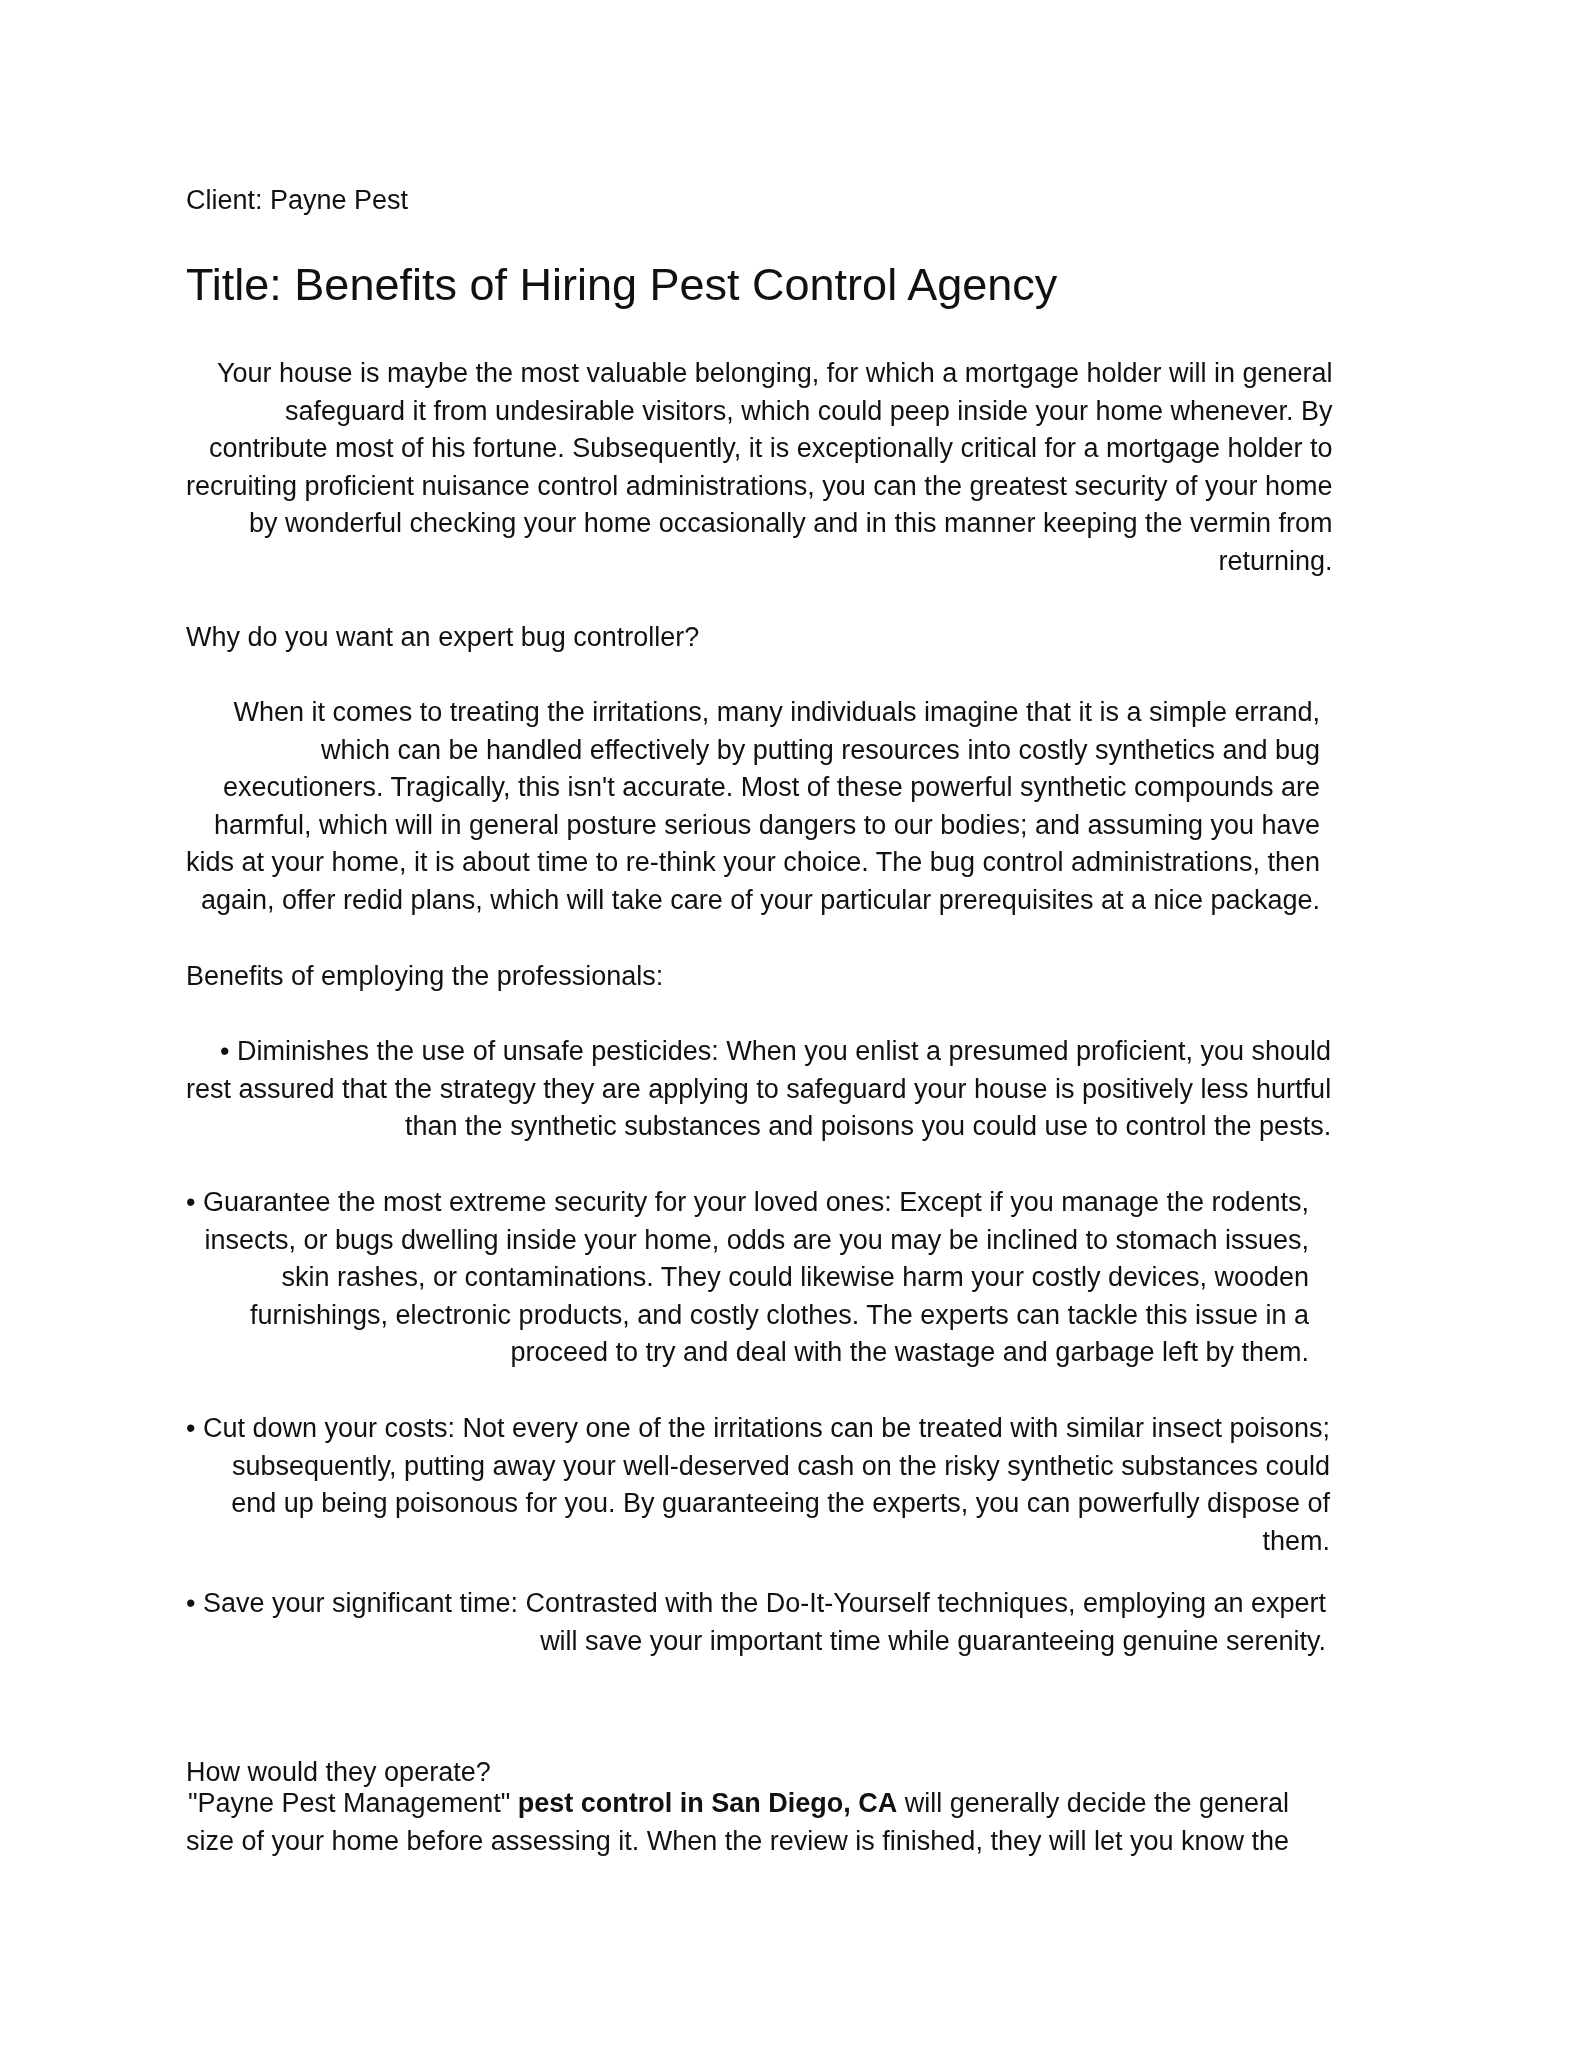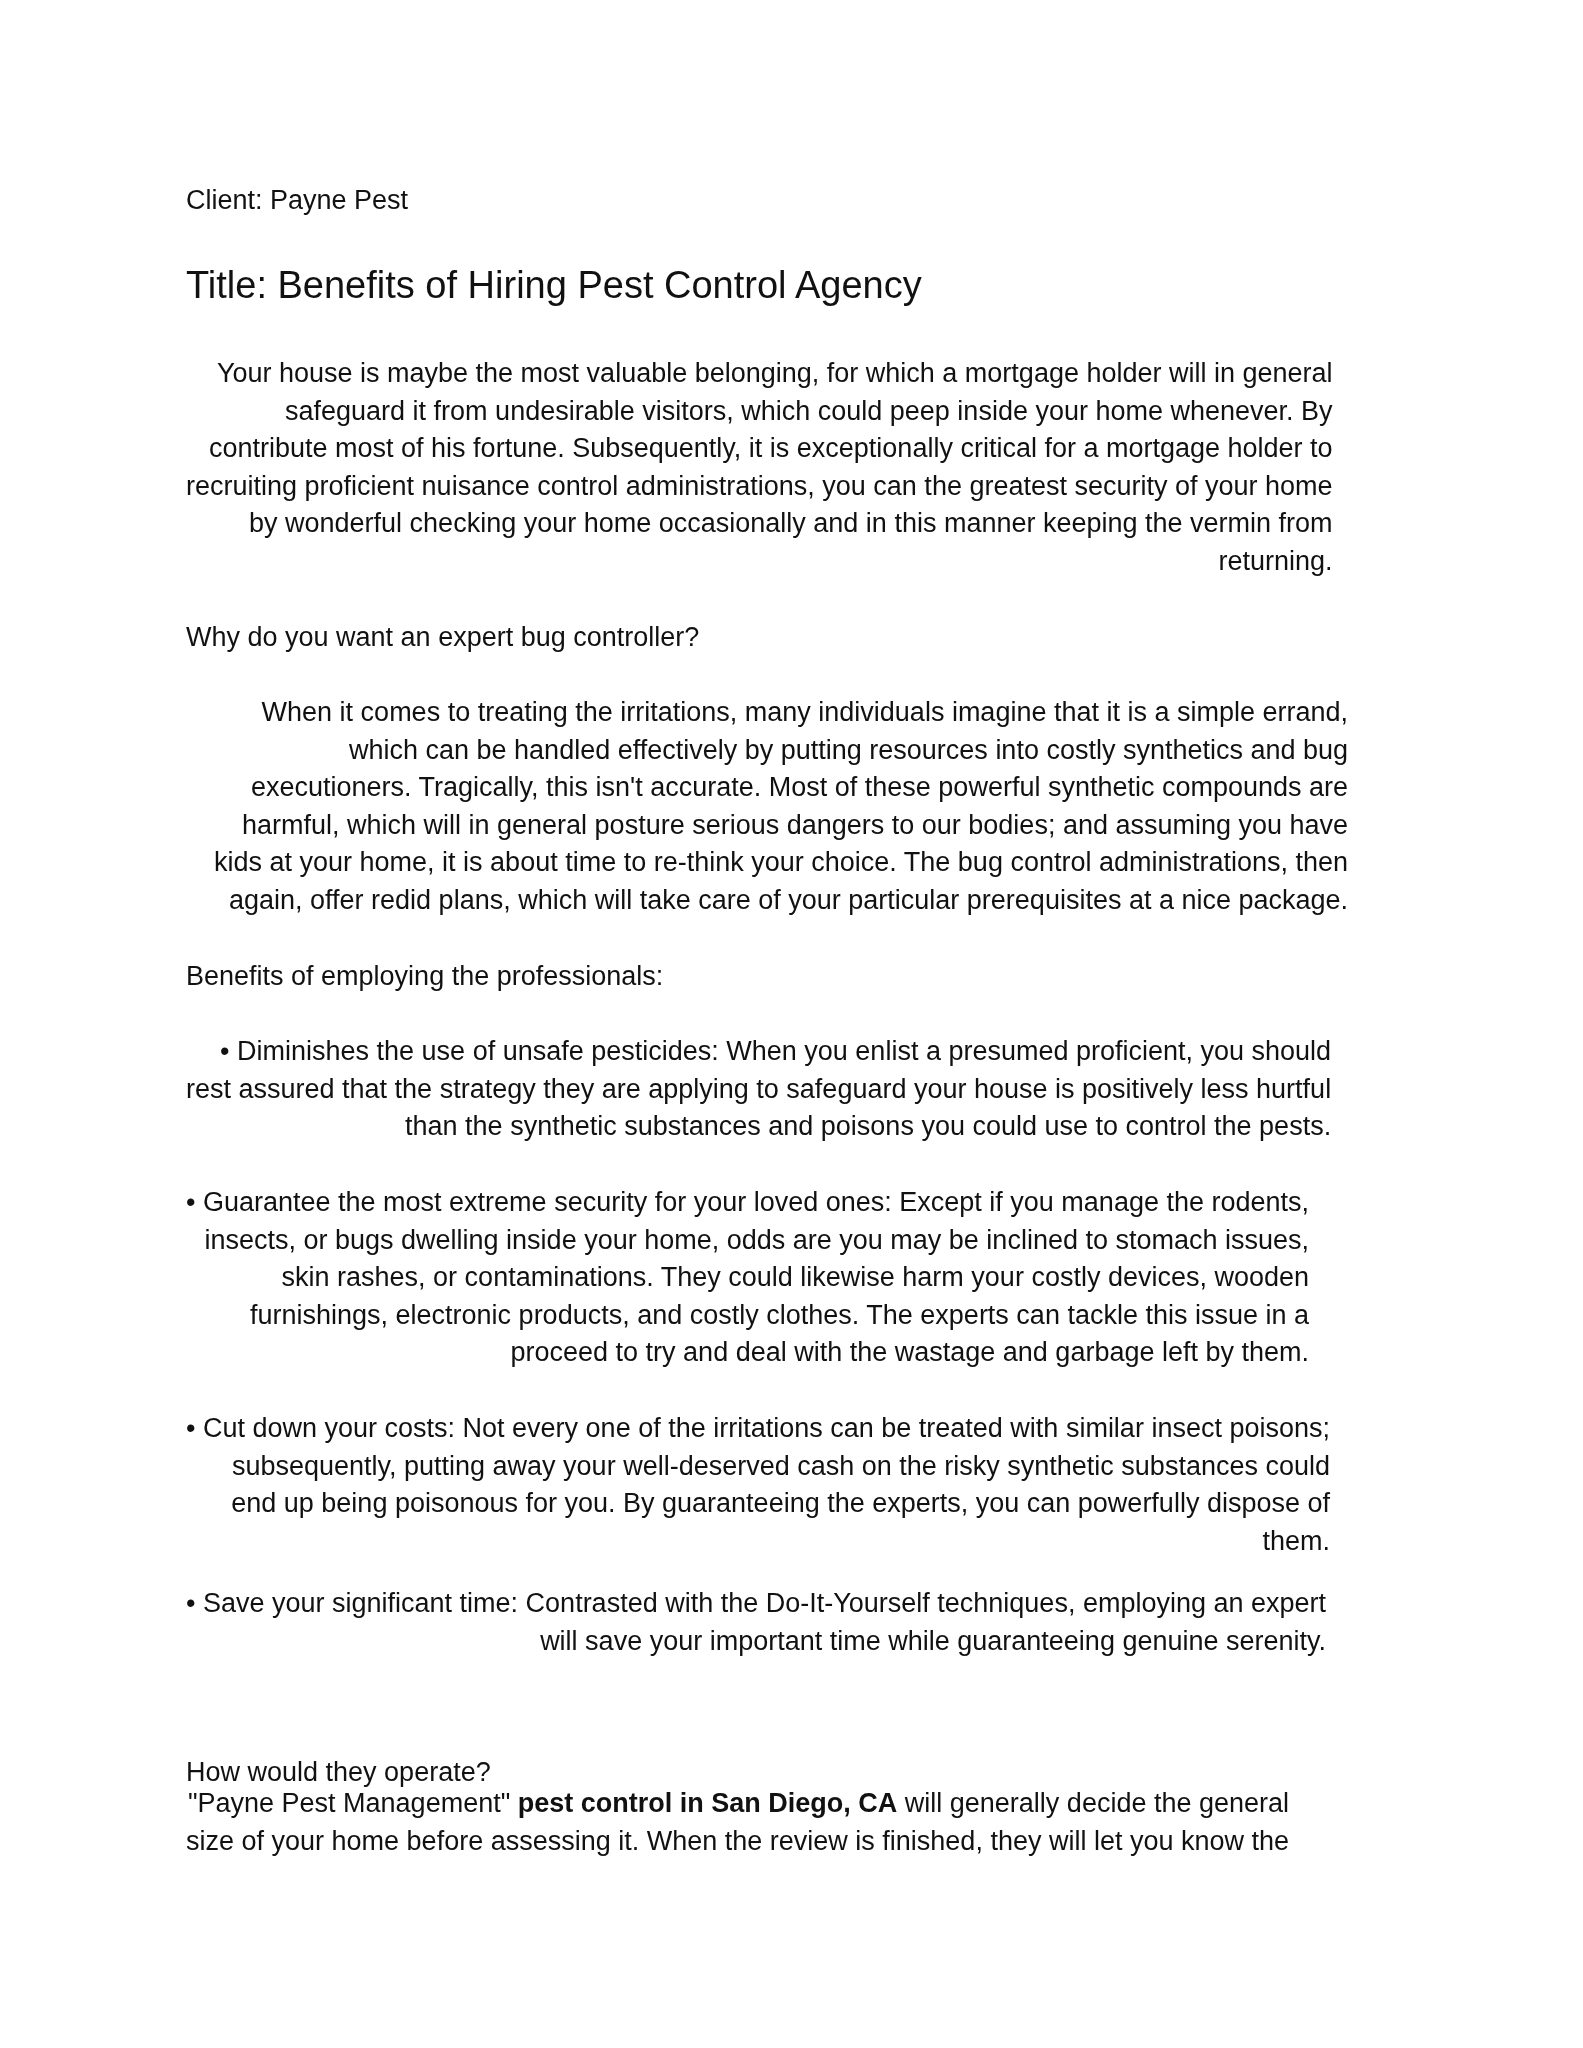--- a/index.html
+++ b/index.html
@@ -27,21 +27,21 @@
       left: 0;
       font-size: 27px;
       line-height: 32px;
       white-space: nowrap;
       text-align: right;
     }
     .title {
       position: absolute;
       top: 258px;
       left: 0;
-      font-size: 38px;
+      font-size: 45px;
       line-height: 54px;
       font-weight: normal;
       margin: 0;
       white-space: nowrap;
     }
     .block {
       position: absolute;
       left: 0;
       font-size: 27px;
       line-height: 37.6px;
@@ -69,21 +69,21 @@
     <span class="line">contribute most of his fortune. Subsequently, it is exceptionally critical for a mortgage holder to</span>
     <span class="line">recruiting proficient nuisance control administrations, you can the greatest security of your home</span>
     <span class="line">by wonderful checking your home occasionally and in this manner keeping the vermin from</span>
     <span class="line">returning.</span>
   </p>
 
   <p class="block" style="top:619px;">
     <span class="line">Why do you want an expert bug controller?</span>
   </p>
 
-  <p class="block" style="top:694px;margin-left:28px;">
+  <p class="block" style="top:694px;">
     <span class="line">When it comes to treating the irritations, many individuals imagine that it is a simple errand,</span>
     <span class="line">which can be handled effectively by putting resources into costly synthetics and bug</span>
     <span class="line">executioners. Tragically, this isn't accurate. Most of these powerful synthetic compounds are</span>
     <span class="line">harmful, which will in general posture serious dangers to our bodies; and assuming you have</span>
     <span class="line">kids at your home, it is about time to re-think your choice. The bug control administrations, then</span>
     <span class="line">again, offer redid plans, which will take care of your particular prerequisites at a nice package.</span>
   </p>
 
   <p class="block" style="top:958px;">
     <span class="line">Benefits of employing the professionals:</span>

